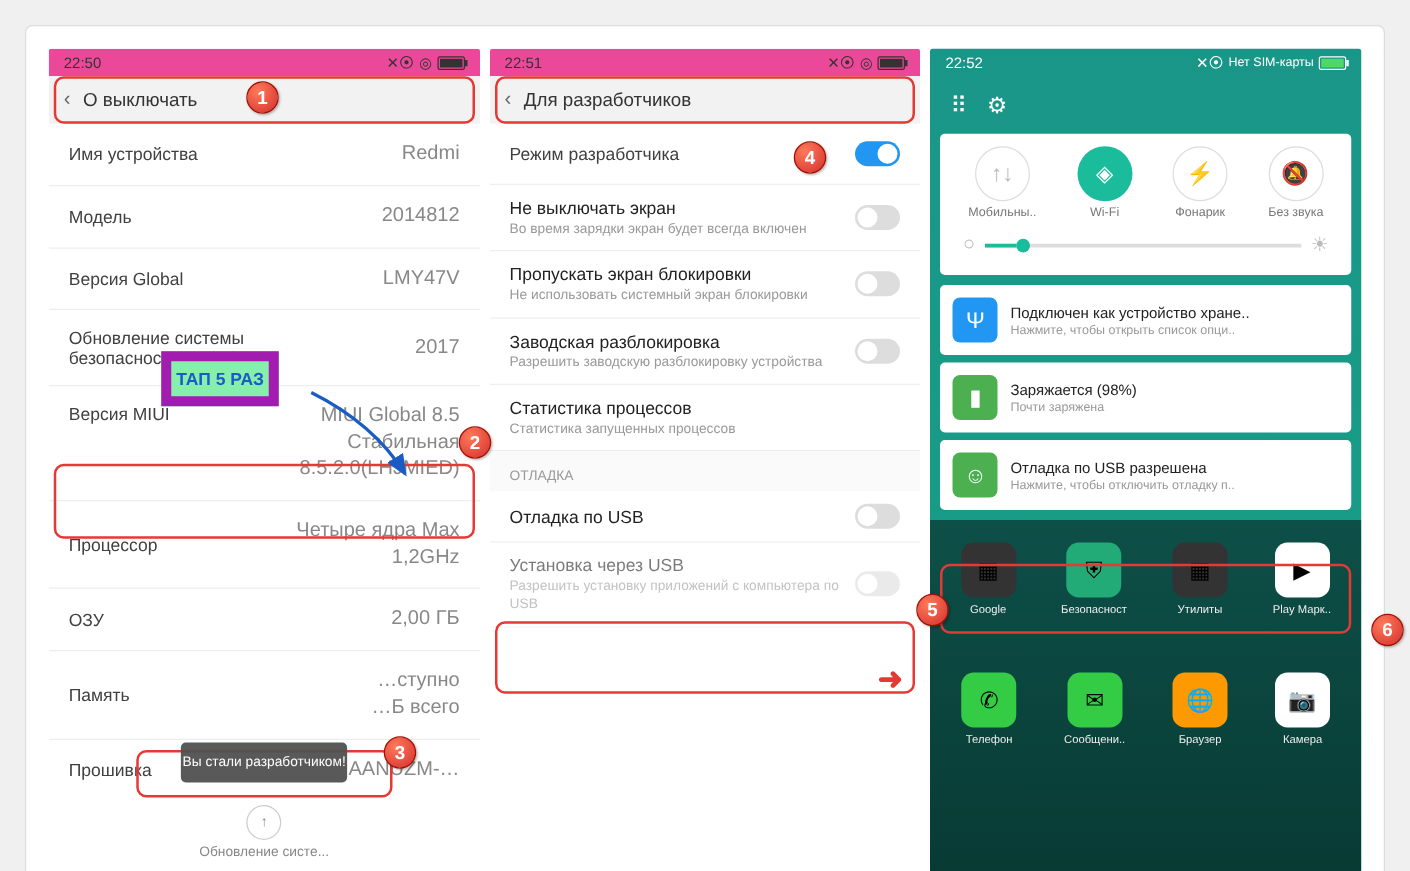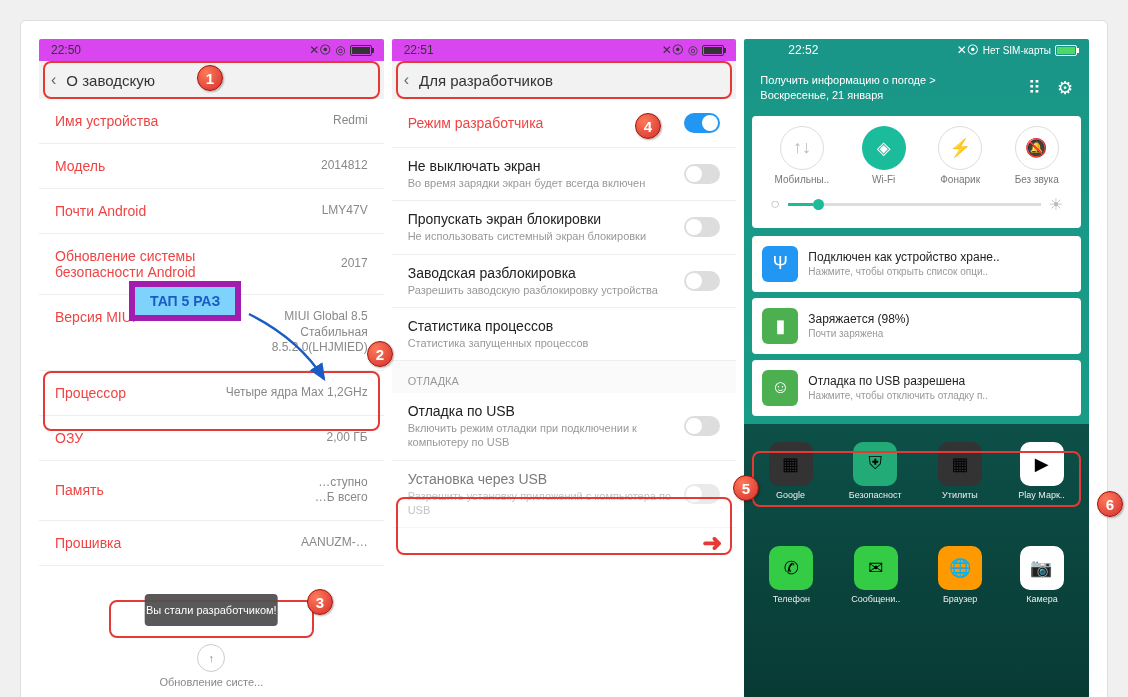--- a/index.html
+++ b/index.html
@@ -1,40 +1,40 @@
 <!DOCTYPE html>
 <html><head>
 <meta charset="utf-8">
 <style>
 * { box-sizing: border-box; margin: 0; padding: 0; }
 body { font-family: -apple-system, "Helvetica Neue", Arial, sans-serif; background: #f0f0f0; display: flex; justify-content: center; align-items: flex-start; padding: 20px; }
 .container { width: 1128px; height: 697px; background: #fff; border: 1px solid #ddd; border-radius: 6px; display: flex; gap: 8px; padding: 18px; position: relative; }
 .phone { flex: 1; background: #fff; display: flex; flex-direction: column; position: relative; overflow: hidden; border-radius: 2px; }
 .status-bar { display: flex; justify-content: space-between; align-items: center; padding: 4px 12px; font-size: 12px; height: 22px; }
-.status-bar.dark { color: #333; background: #d946ef; }
-.status-bar.light { color: #fff; margin-left: 32px; }
+.status-bar.dark { color: #333; background: #ec4899; }
+.status-bar.light { color: #fff; }
 .status-icons { display: flex; gap: 4px; align-items: center; font-size: 12px; }
 .header { display: flex; align-items: center; padding: 10px 12px; background: #f2f2f2; font-size: 15px; color: #333; }
 .header .back { margin-right: 10px; font-size: 16px; color: #666; }
 .list { flex: 1; overflow: hidden; background: #fff; }
 .row { display: flex; justify-content: space-between; align-items: center; padding: 14px 16px; border-bottom: 1px solid #eee; }
-.row .label { color: #ef4444; font-size: 14px; }
-.row .value { color: #888; font-size: 12px; text-align: right; line-height: 1.3; }
+.row .label { color: #404040; font-size: 14px; }
+.row .value { color: #888; font-size: 16px; text-align: right; line-height: 1.3; }
 .row-sub { padding: 10px 16px; border-bottom: 1px solid #eee; display: flex; justify-content: flex-end; align-items: center; }
 .row-sub .txt { flex: 1; }
 .row-sub .title { font-size: 14px; color: #222; }
 .row-sub .sub { font-size: 11px; color: #999; margin-top: 2px; line-height: 1.3; }
 .section-title { padding: 14px 16px 6px; font-size: 11px; color: #999; background: #fafafa; }
 .toggle { width: 36px; height: 20px; border-radius: 10px; background: #ddd; position: relative; flex-shrink: 0; }
 .toggle::after { content: ""; width: 16px; height: 16px; background: #fff; border-radius: 50%; position: absolute; top: 2px; left: 2px; }
 .toggle.on { background: #2196f3; }
 .toggle.on::after { left: 18px; }
 .highlight-red { border: 2.5px solid #e53935; border-radius: 8px; position: absolute; pointer-events: none; }
 .badge { width: 26px; height: 26px; border-radius: 50%; background: radial-gradient(circle at 35% 30%, #ff7a59, #d32f2f); color: #fff; display: flex; align-items: center; justify-content: center; font-weight: bold; font-size: 15px; border: 1px solid #a01000; position: absolute; z-index: 20; box-shadow: 1px 1px 2px rgba(0,0,0,0.3); }
-.tap-label { position: absolute; background: #7dd3fc; border: 6px solid #a21caf; color: #1a5cc4; font-weight: bold; font-size: 14px; padding: 6px 15px; z-index: 15; }
+.tap-label { position: absolute; background: #86efac; border: 8px solid #a21caf; color: #1a5cc4; font-weight: bold; font-size: 14px; padding: 6px 4px; z-index: 15; }
 .arrow { position: absolute; z-index: 14; }
 .toast { position: absolute; left: 50%; transform: translateX(-50%); background: rgba(80,80,80,0.95); color: #fff; font-size: 11px; padding: 10px 1px; border-radius: 4px; z-index: 10; }
 .update-bar { display: flex; flex-direction: column; align-items: center; padding: 10px; font-size: 11px; color: #888; }
 .update-bar .arrow-up { width: 28px; height: 28px; border: 1px solid #ccc; border-radius: 50%; display: flex; align-items: center; justify-content: center; margin-bottom: 4px; }
 
 .phone3 { background: linear-gradient(#1a9688, #16a085); position: relative; }
 .phone3 .weather { color: #fff; padding: 12px 16px; display: flex; justify-content: space-between; align-items: center; }
 .phone3 .weather .txt { font-size: 11px; line-height: 1.4; }
 .phone3 .weather .icons { display: flex; gap: 16px; font-size: 18px; }
 .qs-panel { background: #fff; margin: 0 8px; border-radius: 4px; padding: 10px 6px; }
@@ -77,33 +77,33 @@
       <span class="status-icons">
         <span>✕⦿</span>
         <span>◎</span>
         <span class="battery">
             <span class="fill"></span>
           </span>
       </span>
     </div>
     <div class="header">
       <span class="back">‹</span>
-      <span>О заводскую</span>
+      <span>О выключать</span>
     </div>
     <div class="list">
       <div class="row">
         <span class="label">Имя устройства</span>
         <span class="value">Redmi</span>
       </div>
       <div class="row">
         <span class="label">Модель</span>
         <span class="value">2014812</span>
       </div>
       <div class="row">
-        <span class="label">Почти Android</span>
+        <span class="label">Версия Global</span>
         <span class="value">LMY47V</span>
       </div>
       <div class="row">
         <span class="label" style="max-width:70%">Обновление системы безопасности Android</span>
         <span class="value">2017</span>
       </div>
       <div class="row" style="align-items:flex-start">
         <span class="label">Версия MIUI</span>
         <span class="value">
           <div>MIUI Global 8.5</div>
@@ -194,21 +194,20 @@
       <div class="row-sub">
         <div class="txt">
             <div class="title">Статистика процессов</div>
             <div class="sub">Статистика запущенных процессов</div>
           </div>
       </div>
       <div class="section-title">ОТЛАДКА</div>
       <div class="row-sub">
         <div class="txt">
             <div class="title">Отладка по USB</div>
-            <div class="sub">Включить режим отладки при подключении к компьютеру по USB</div>
           </div>
         <span class="toggle"></span>
       </div>
       <div class="row-sub" style="opacity:0.6">
         <div class="txt">
             <div class="title">Установка через USB</div>
             <div class="sub">Разрешить установку приложений с компьютера по USB</div>
           </div>
         <span class="toggle"></span>
       </div>
@@ -223,24 +222,20 @@
       <span>22:52</span>
       <span class="status-icons">
         <span>✕⦿</span>
         <span style="font-size:10px">Нет SIM-карты</span>
         <span class="battery green">
             <span class="fill"></span>
           </span>
       </span>
     </div>
     <div class="weather">
-      <div class="txt">
-        <div>Получить информацию о погоде &gt;</div>
-        <div>Воскресенье, 21 января</div>
-      </div>
       <div class="icons">
         <span>⠿</span>
         <span>⚙</span>
       </div>
     </div>
     <div class="qs-panel">
       <div class="qs-row">
         <div class="qs-item">
             <div class="qs-circle off">↑↓</div>
             <span class="qs-label">Мобильны..</span>

